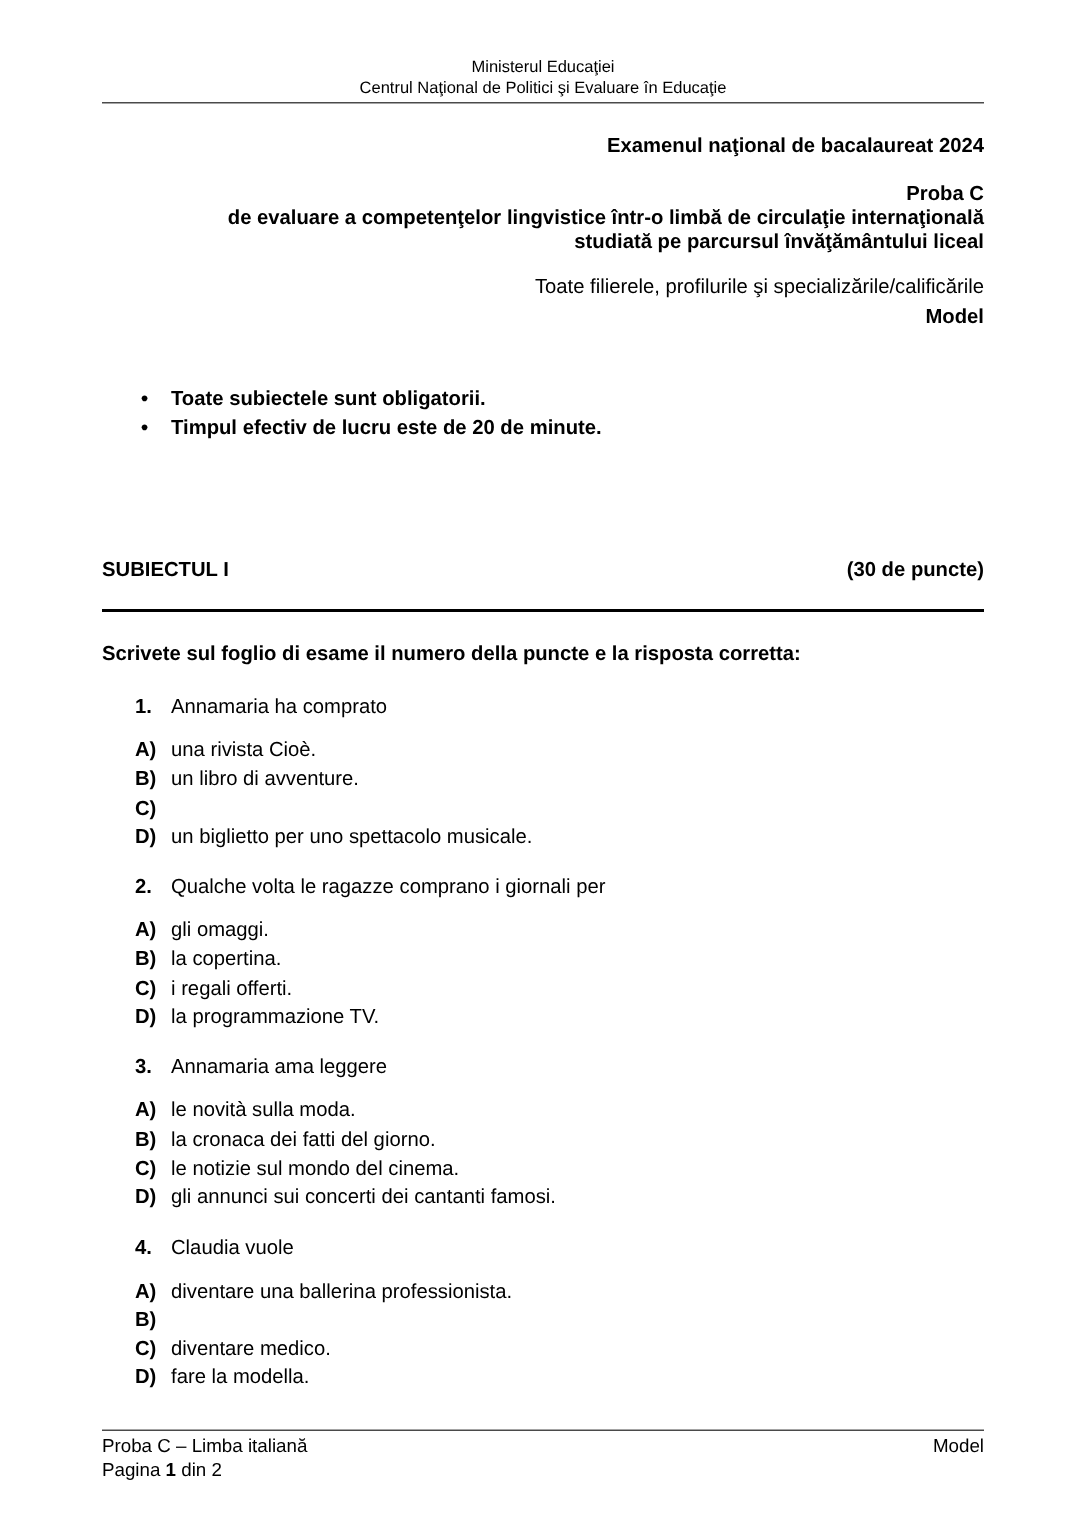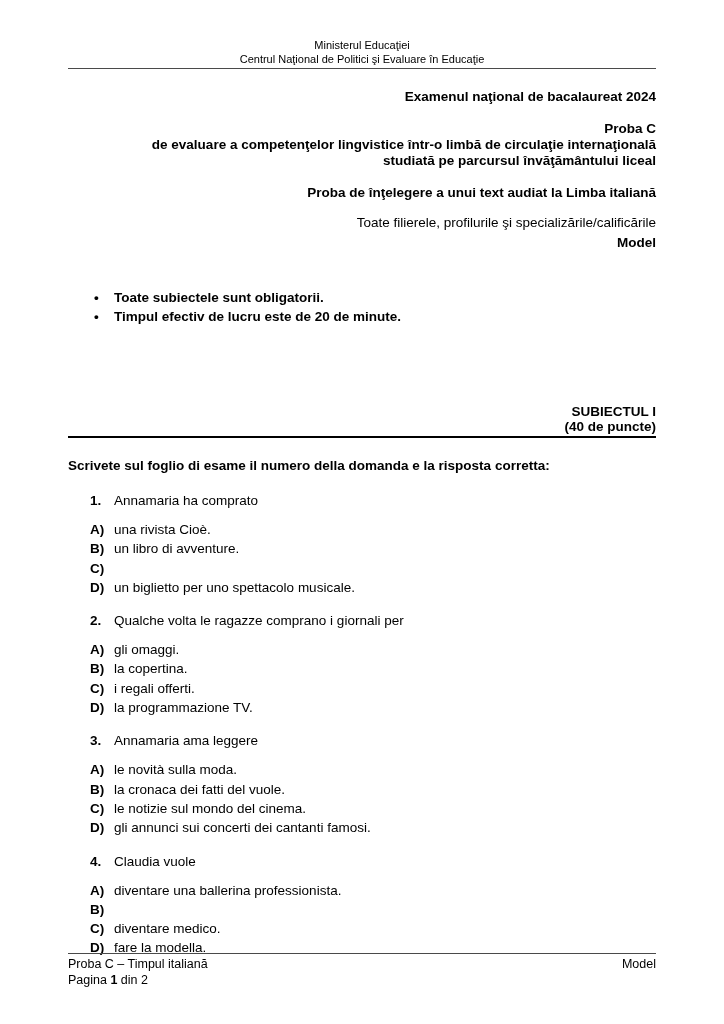--- a/index.html
+++ b/index.html
@@ -67,22 +67,21 @@
   }
   
   .section-line {
     display: flex;
     justify-content: space-between;
     align-items: flex-end;
     border-bottom: 2px solid #000;
     font-weight: bold;
     font-size: 13.5px;
     margin-top: 78px;
-    padding-bottom: 2px;
-    flex-direction: column;
+    padding-bottom: 19px;
   }
   .instruction {
     font-weight: bold;
     font-size: 13.5px;
     margin-top: 18px;
     line-height: 19px;
   }
   
   .questions {
     margin-top: 16px;
@@ -146,42 +145,41 @@
       <div>Ministerul Educaţiei</div>
       <div>Centrul Naţional de Politici şi Evaluare în Educaţie</div>
       <div class="header-rule"></div>
     </div>
 
     <div class="title-block">
       <div class="exam-title">Examenul naţional de bacalaureat 2024</div>
       <div class="proba-title">Proba C</div>
       <div class="desc-line">de evaluare a competenţelor lingvistice într-o limbă de circulaţie internaţională</div>
       <div class="desc-line">studiată pe parcursul învăţământului liceal</div>
-      <div class="subject-line">Proba de înţelegere a unui text audiat la Limba italiană</div>
       <div class="filiere-line">Toate filierele, profilurile şi specializările/calificările</div>
     </div>
     <div class="model-line">Model</div>
 
     <ul class="notes">
       <li>
         <span class="bullet">•</span>
         <span>Toate subiectele sunt obligatorii.</span>
       </li>
       <li>
         <span class="bullet">•</span>
         <span>Timpul efectiv de lucru este de 20 de minute.</span>
       </li>
     </ul>
 
     <div class="section-line">
       <span>SUBIECTUL I</span>
-      <span>(40 de puncte)</span>
-    </div>
-
-    <div class="instruction">Scrivete sul foglio di esame il numero della domanda e la risposta corretta:</div>
+      <span>(30 de puncte)</span>
+    </div>
+
+    <div class="instruction">Scrivete sul foglio di esame il numero della puncte e la risposta corretta:</div>
 
     <div class="questions">
 
       <div class="question">
         <div class="q-line">
           <span class="q-num">1.</span>
           <span class="q-text">Annamaria ha comprato</span>
         </div>
         <div class="options">
           <div class="option">
@@ -232,21 +230,21 @@
           <span class="q-num">3.</span>
           <span class="q-text">Annamaria ama leggere</span>
         </div>
         <div class="options">
           <div class="option">
             <span class="opt-label">A)</span>
             <span class="opt-text">le novità sulla moda.</span>
           </div>
           <div class="option">
             <span class="opt-label">B)</span>
-            <span class="opt-text">la cronaca dei fatti del vuole.</span>
+            <span class="opt-text">la cronaca dei fatti del giorno.</span>
           </div>
           <div class="option">
             <span class="opt-label">C)</span>
             <span class="opt-text">le notizie sul mondo del cinema.</span>
           </div>
           <div class="option">
             <span class="opt-label">D)</span>
             <span class="opt-text">gli annunci sui concerti dei cantanti famosi.</span>
           </div>
         </div>
@@ -275,20 +273,20 @@
           </div>
         </div>
       </div>
 
     </div>
   </div>
 
   <div class="footer">
     <div class="footer-rule"></div>
     <div class="footer-row">
-      <span>Proba C – Timpul italiană</span>
+      <span>Proba C – Limba italiană</span>
       <span>Model</span>
     </div>
     <div class="footer-page">
       <span>Pagina </span><span class="pg-num">1</span><span> din 2</span>
     </div>
   </div>
 </div>
 
 </body></html>

